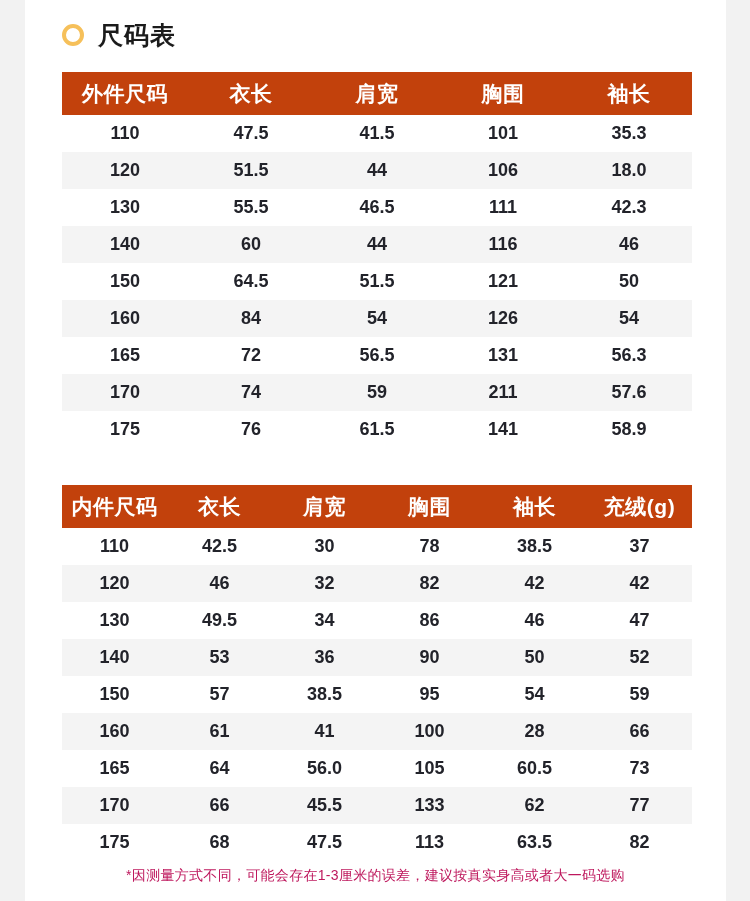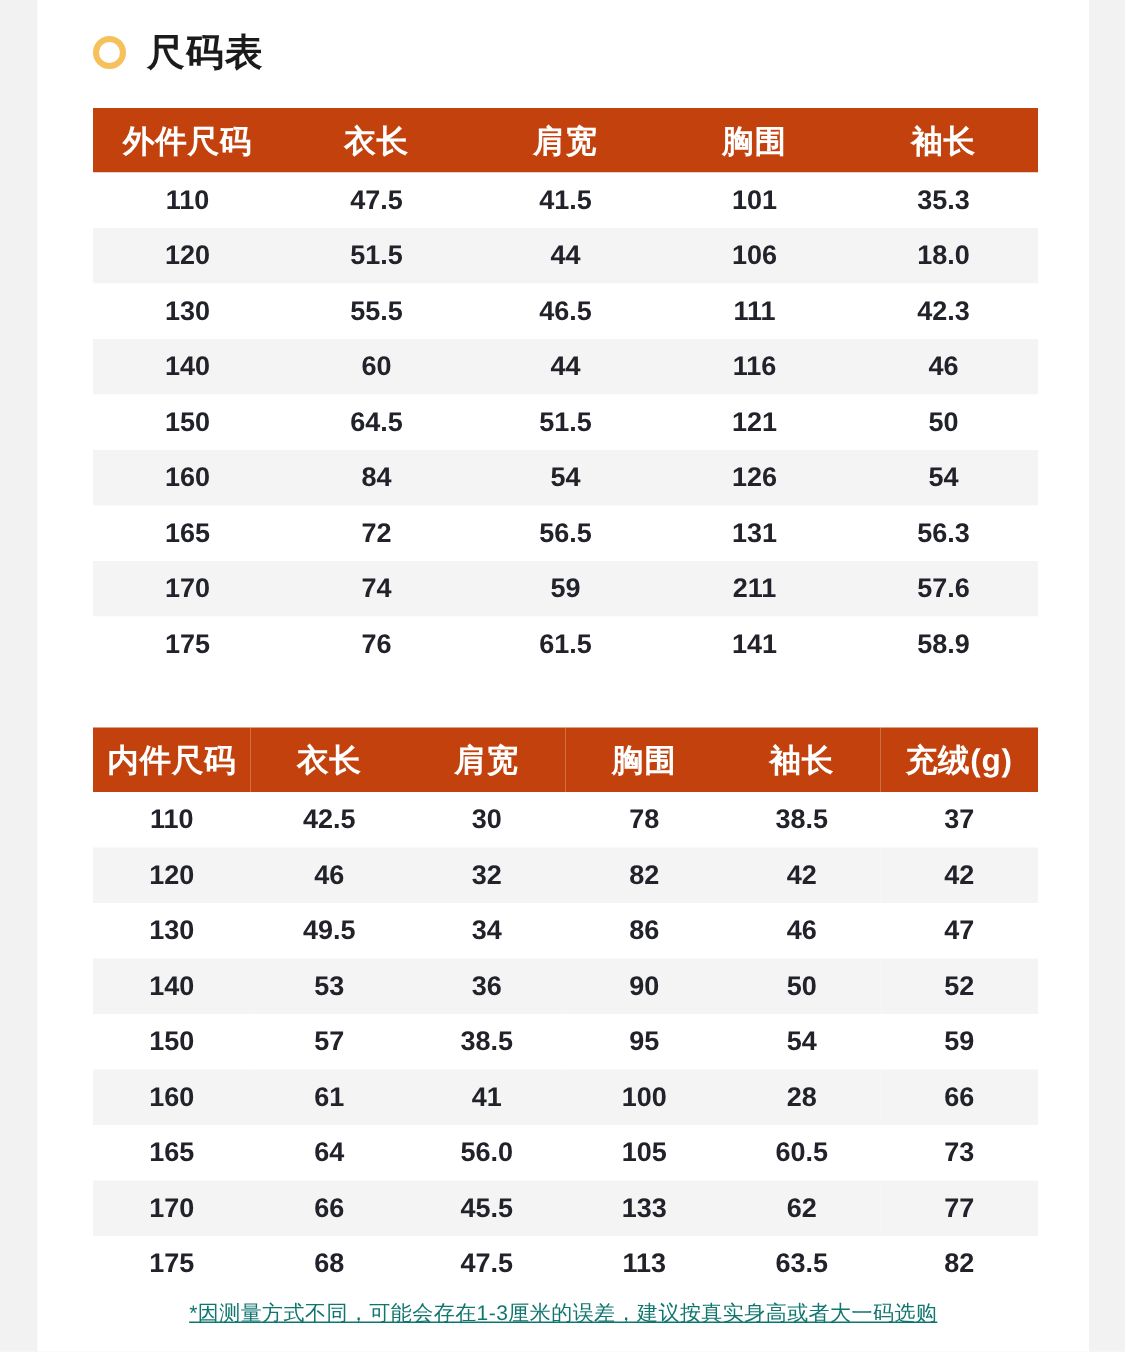--- a/index.html
+++ b/index.html
@@ -85,23 +85,22 @@
   table.size-table tbody tr:nth-child(odd) td {
     background: #ffffff;
   }
   .footnote {
     position: absolute;
     left: 0;
     right: 0;
     bottom: 16px;
     text-align: center;
     font-size: 14px;
-    color: #0f766e;
+    color: #be185d;
     letter-spacing: 0.3px;
-    text-decoration: underline;
   }
 </style>
 </head>
 <body>
 
 <div class="page">
   <div class="card">
 
     <div class="section-title">
       <span class="ring-icon"></span>

